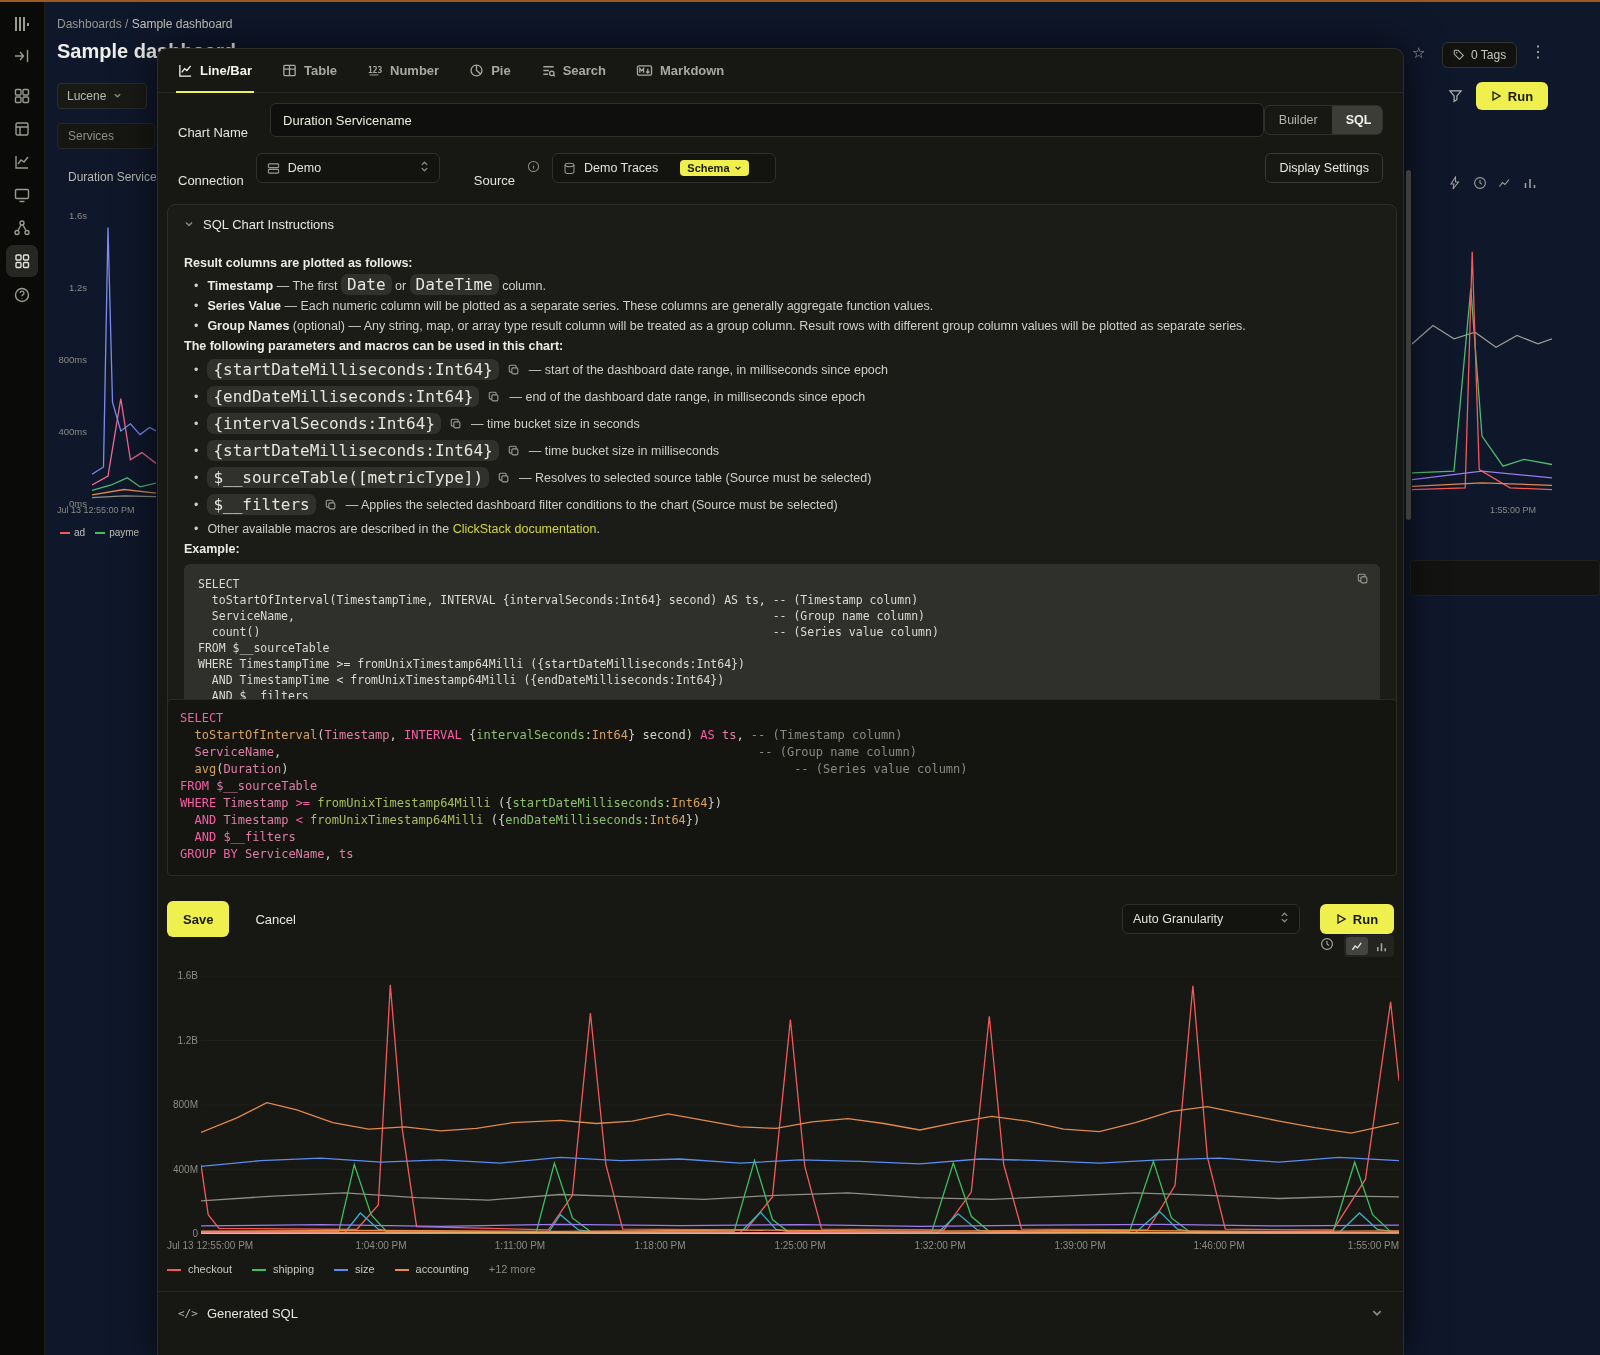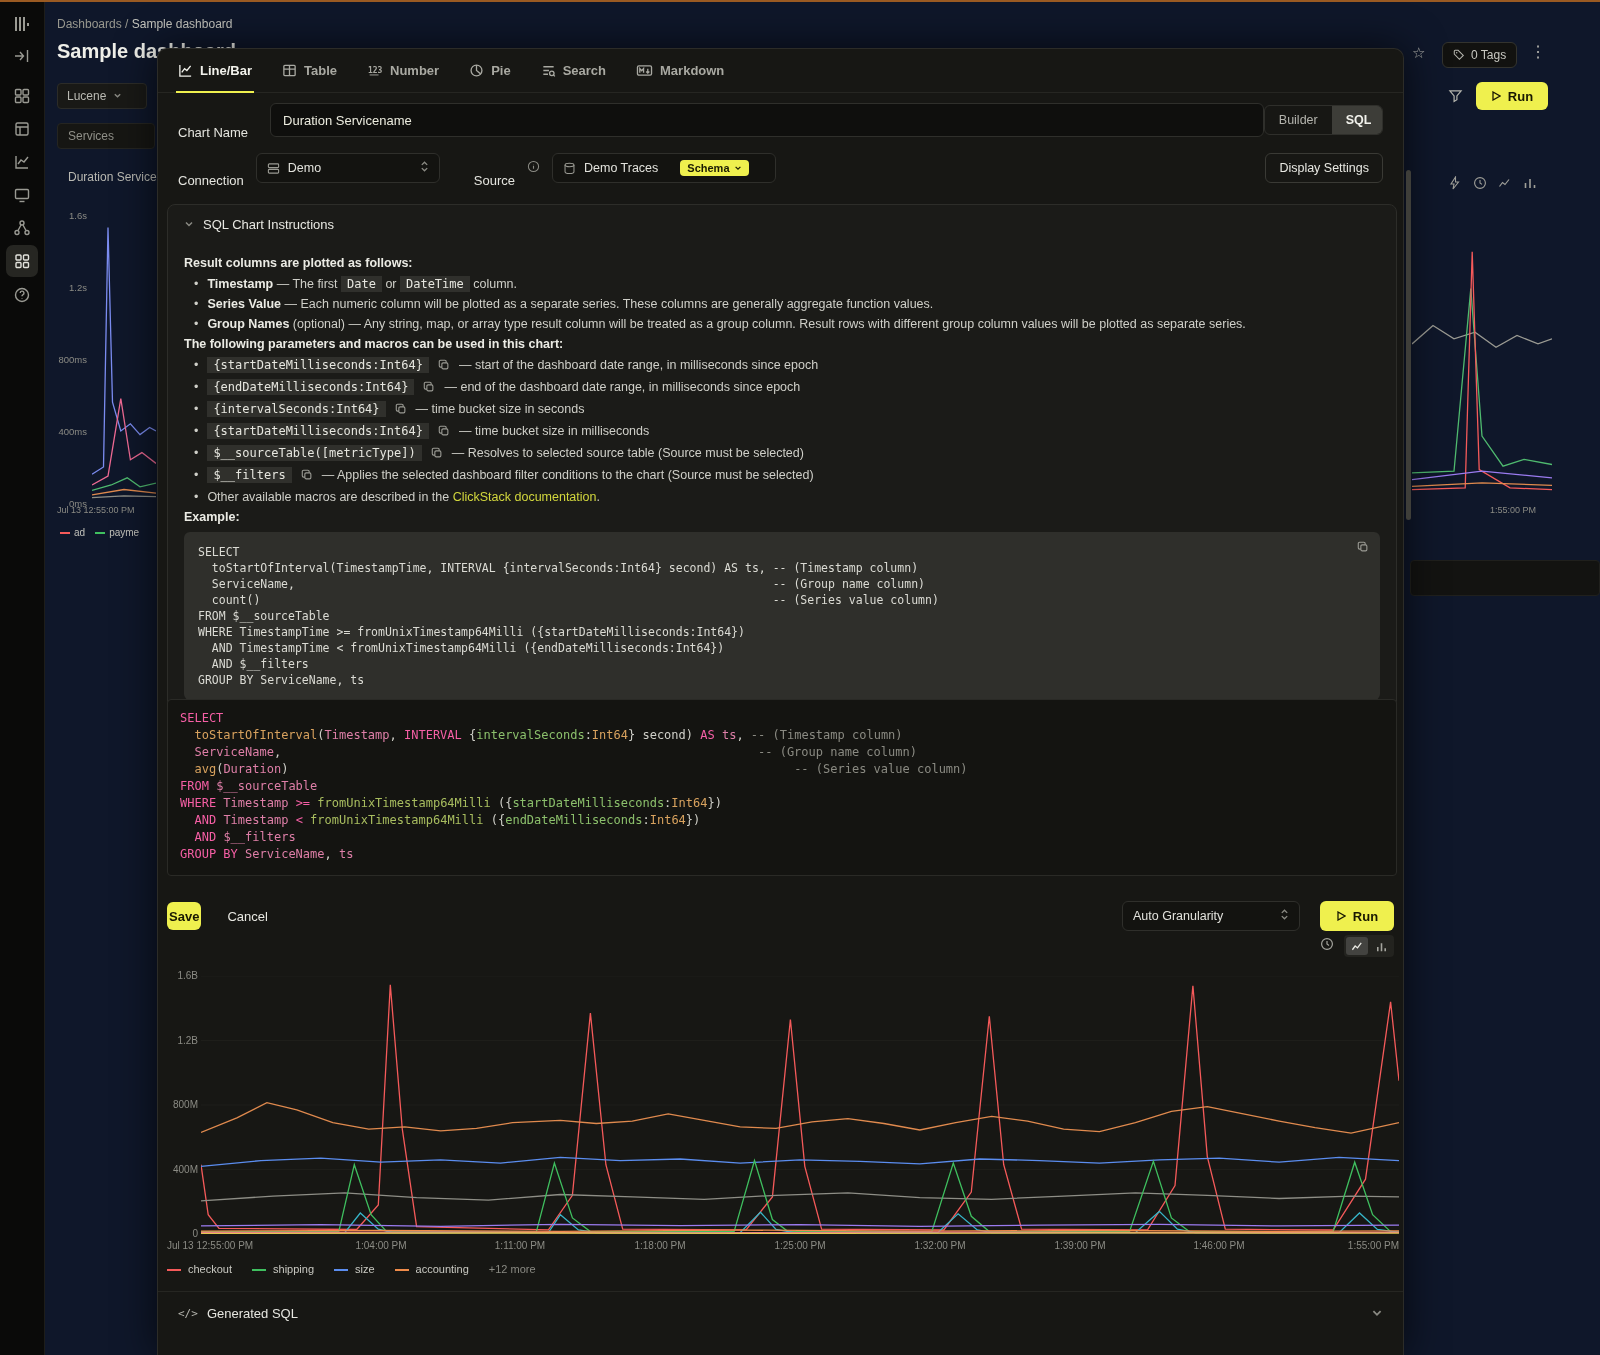--- a/index.html
+++ b/index.html
@@ -57,34 +57,34 @@
   .sel .chevs { margin-left:auto; }
   .badge-schema { background:var(--accent,#eff04e); color:#1a1a02; font-size:11px; font-weight:700; border-radius:4px; padding:2px 7px; display:flex; gap:4px; align-items:center; margin-left:14px; }
   .btn-outline { border:1px solid #3a3a35; border-radius:6px; height:30px; padding:0 13px; font-size:12.5px; color:#e8e8e2; display:flex; align-items:center; background:transparent; }
 
   .instr { position:absolute; top:155px; left:9px; width:1230px; background:#1b1b18; border:1px solid #2d2d29; border-radius:8px; padding:12px 16px 16px; font-size:12.5px; color:#cfcfc8; }
   .instr-head { display:flex; gap:9px; align-items:center; font-size:13px; color:#e8e8e2; margin-bottom:24px; }
   .ih { font-weight:700; color:#ededе7; color:#ebebe4; font-size:12.5px; margin:4px 0 6px; }
   .ibullet { display:flex; gap:9px; margin:3px 0 3px 10px; line-height:17px; align-items:baseline; }
   .dot { color:#cfcfc8; flex:none; }
   .rt-b { font-weight:700; color:#ebebe4; }
-  .rt-code, .chip { font-family:"DejaVu Sans Mono",monospace; font-size:12px; background:#30302c; border-radius:0; padding:1px 6px; color:#e6e6df; white-space:nowrap; }
+  .rt-code, .chip { font-family:"DejaVu Sans Mono",monospace; font-size:16px; background:#30302c; border-radius:7px; padding:1px 6px; color:#e6e6df; white-space:nowrap; }
   .rt-link { color:var(--accent-link,#d2d73d); cursor:pointer; }
   .macro-row { display:flex; align-items:center; gap:9px; margin:6px 0 6px 10px; }
   .mdesc { line-height:16px; }
   .copy-ic { display:inline-flex; cursor:pointer; }
   .example-block { position:relative; background:#2f2f2b; border-radius:6px; margin-top:8px; padding:12px 14px; }
   .example-block pre { font-family:"DejaVu Sans Mono",monospace; font-size:11.5px; line-height:16px; color:#dbdbd4; white-space:pre; }
   .ex-copy { position:absolute; top:9px; right:11px; }
 
   .editor { position:absolute; top:650px; left:9px; width:1230px; height:177px; background:#141411; border:1px solid #2a2a26; border-radius:4px; padding:10px 12px; }
   .editor pre { font-family:"DejaVu Sans Mono",monospace; font-size:12px; line-height:17px; white-space:pre; }
 
   .row-actions { position:absolute; top:852px; left:9px; right:9px; display:flex; align-items:center; }
-  .btn-save { height:28px; padding:0 2px; }
+  .btn-save { height:36px; padding:0 16px; }
   .btn-cancel { margin-left:26px; font-size:13px; color:#e8e8e2; background:none; border:none; }
   .gran-sel { width:178px; margin-left:auto; }
   .btn-run { height:30px; width:74px; margin-left:20px; font-size:13px; }
 
   .row-chartctl { position:absolute; top:886px; right:9px; display:flex; gap:10px; align-items:center; color:#a5a59e; }
   .mini-seg { display:flex; background:#23231f; border-radius:4px; padding:2px; gap:2px; }
   .ms { width:22px; height:18px; display:flex; align-items:center; justify-content:center; border-radius:3px; color:#a5a59e; }
   .ms svg { stroke:#a5a59e; fill:none; stroke-width:1.4; }
   .ms.active { background:#434340; }
   .ms.active svg { stroke:#eaeae4; }

